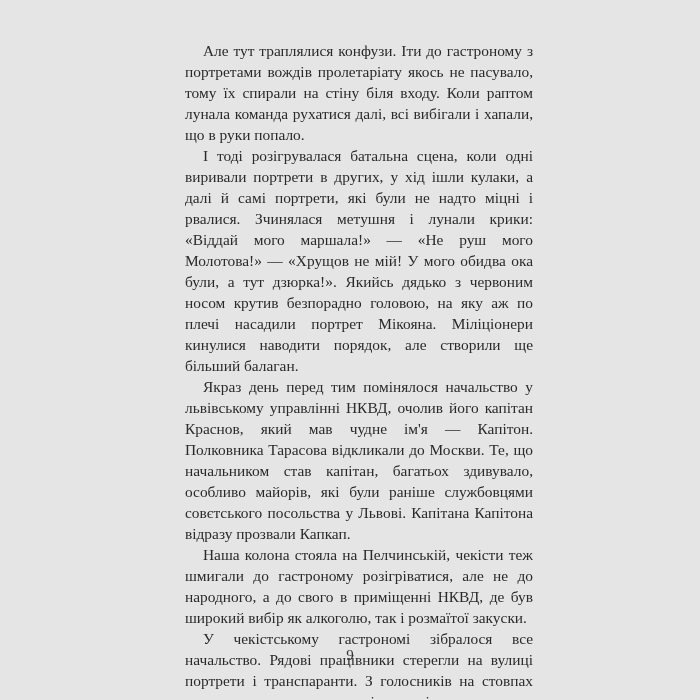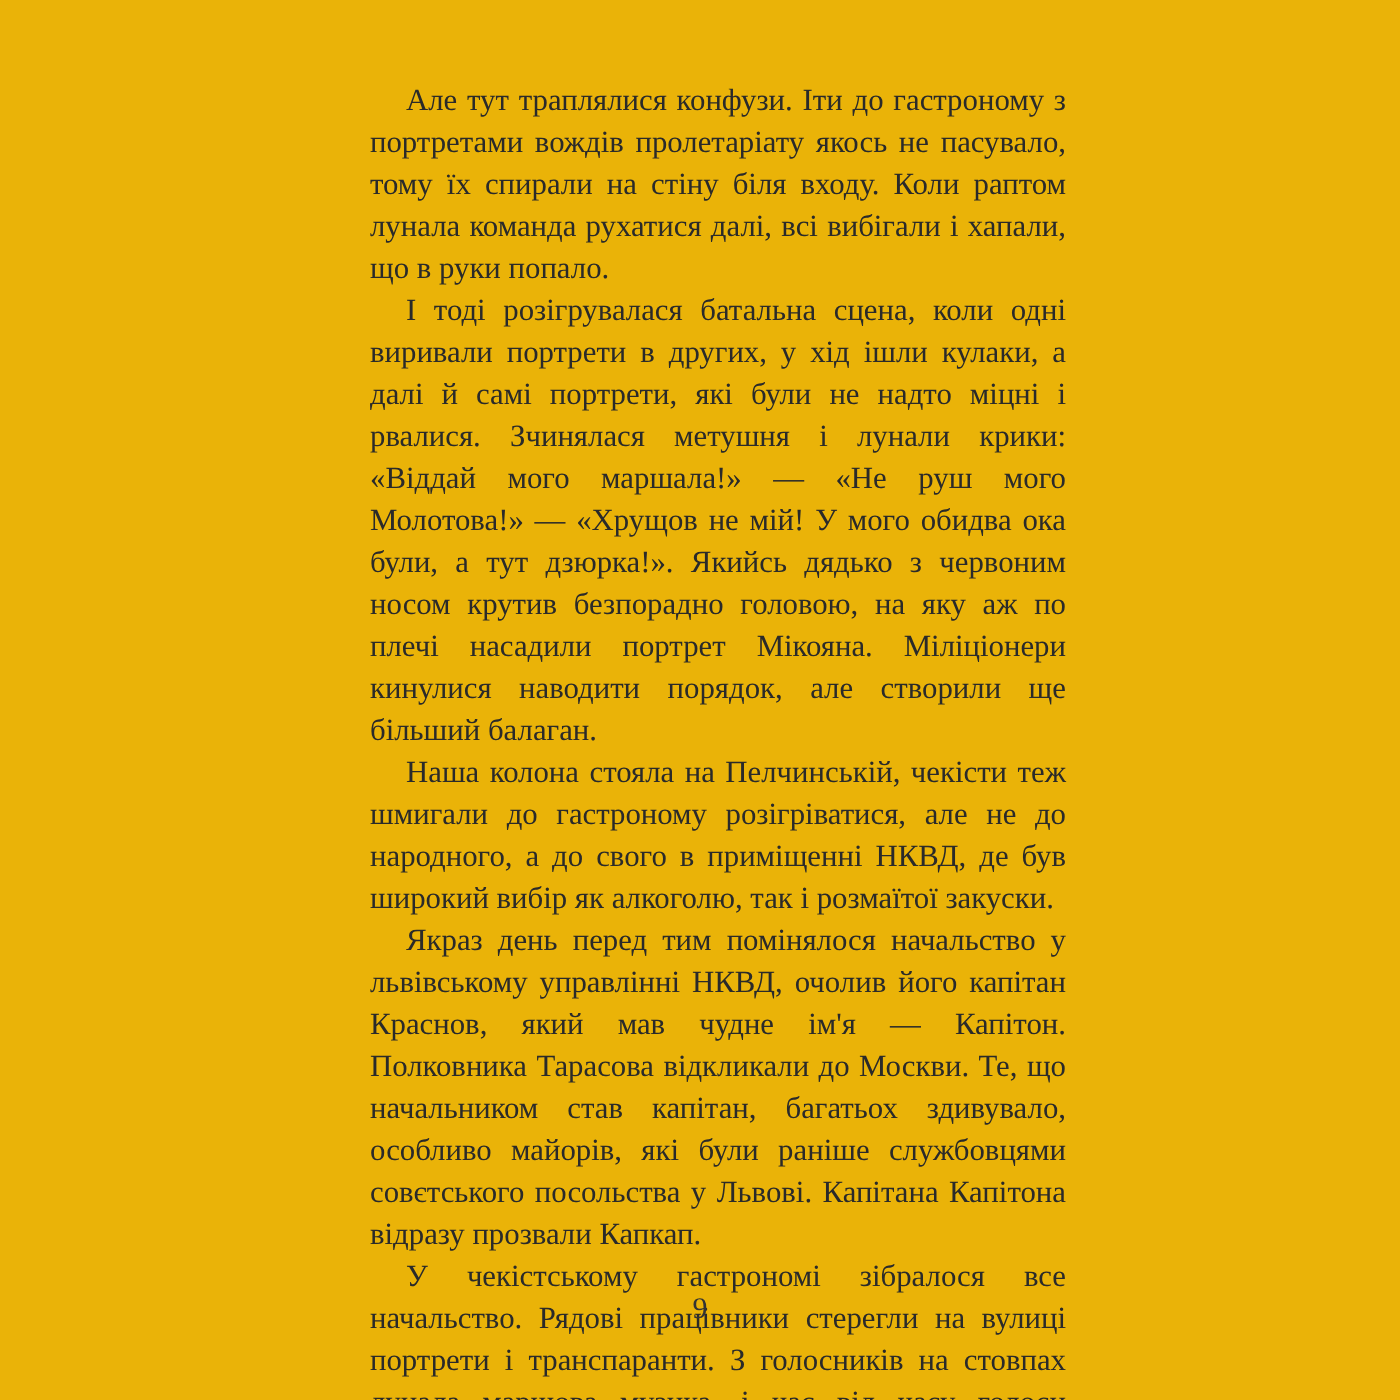--- a/index.html
+++ b/index.html
@@ -10,21 +10,21 @@
     body {
       width: 700px;
       height: 700px;
       position: relative;
       overflow: hidden;
     }
     .page {
       position: absolute;
       left: 0; top: 0;
       width: 700px; height: 700px;
-      background: #eab308;
+      background: #e5e5e5;
     }
     .text-block {
       position: absolute;
       left: 185px;
       top: 40px;
       width: 348px;
       font-family: "Liberation Serif", "DejaVu Serif", serif;
       font-size: 15.4px;
       line-height: 21px;
       color: #2a2a2a;
@@ -46,19 +46,19 @@
       color: #333333;
     }
   </style>
 </head>
 <body>
 
 <div class="page">
   <div class="text-block">
     <p>Але тут траплялися конфузи. Іти до гастроному з портретами вождів пролетаріату якось не пасувало, тому їх спирали на стіну біля входу. Коли раптом лунала команда рухатися далі, всі вибігали і хапали, що в руки попало.</p>
     <p>І тоді розігрувалася батальна сцена, коли одні виривали портрети в других, у хід ішли кулаки, а далі й самі портрети, які були не надто міцні і рвалися. Зчинялася метушня і лунали крики: «Віддай мого маршала!» — «Не руш мого Молотова!» — «Хрущов не мій! У мого обидва ока були, а тут дзюрка!». Якийсь дядько з червоним носом крутив безпорадно головою, на яку аж по плечі насадили портрет Мікояна. Міліціонери кинулися наводити порядок, але створили ще більший балаган.</p>
+    <p>Якраз день перед тим помінялося начальство у львівському управлінні НКВД, очолив його капітан Краснов, який мав чудне ім'я — Капітон. Полковника Тарасова відкликали до Москви. Те, що начальником став капітан, багатьох здивувало, особливо майорів, які були раніше службовцями совєтського посольства у Львові. Капітана Капітона відразу прозвали Капкап.</p>
     <p>Наша колона стояла на Пелчинській, чекісти теж шмигали до гастроному розігріватися, але не до народного, а до свого в приміщенні НКВД, де був широкий вибір як алкоголю, так і розмаїтої закуски.</p>
-    <p>Якраз день перед тим помінялося начальство у львівському управлінні НКВД, очолив його капітан Краснов, який мав чудне ім'я — Капітон. Полковника Тарасова відкликали до Москви. Те, що начальником став капітан, багатьох здивувало, особливо майорів, які були раніше службовцями совєтського посольства у Львові. Капітана Капітона відразу прозвали Капкап.</p>
     <p>У чекістському гастрономі зібралося все начальство. Рядові працівники стерегли на вулиці портрети і транспаранти. З голосників на стовпах лунала маршова музика, і час від часу голоси дикторів повідомляли новини з Красної площі.</p>
 
   </div>
   <div class="page-number">9</div>
 </div>
 
 </body></html>

